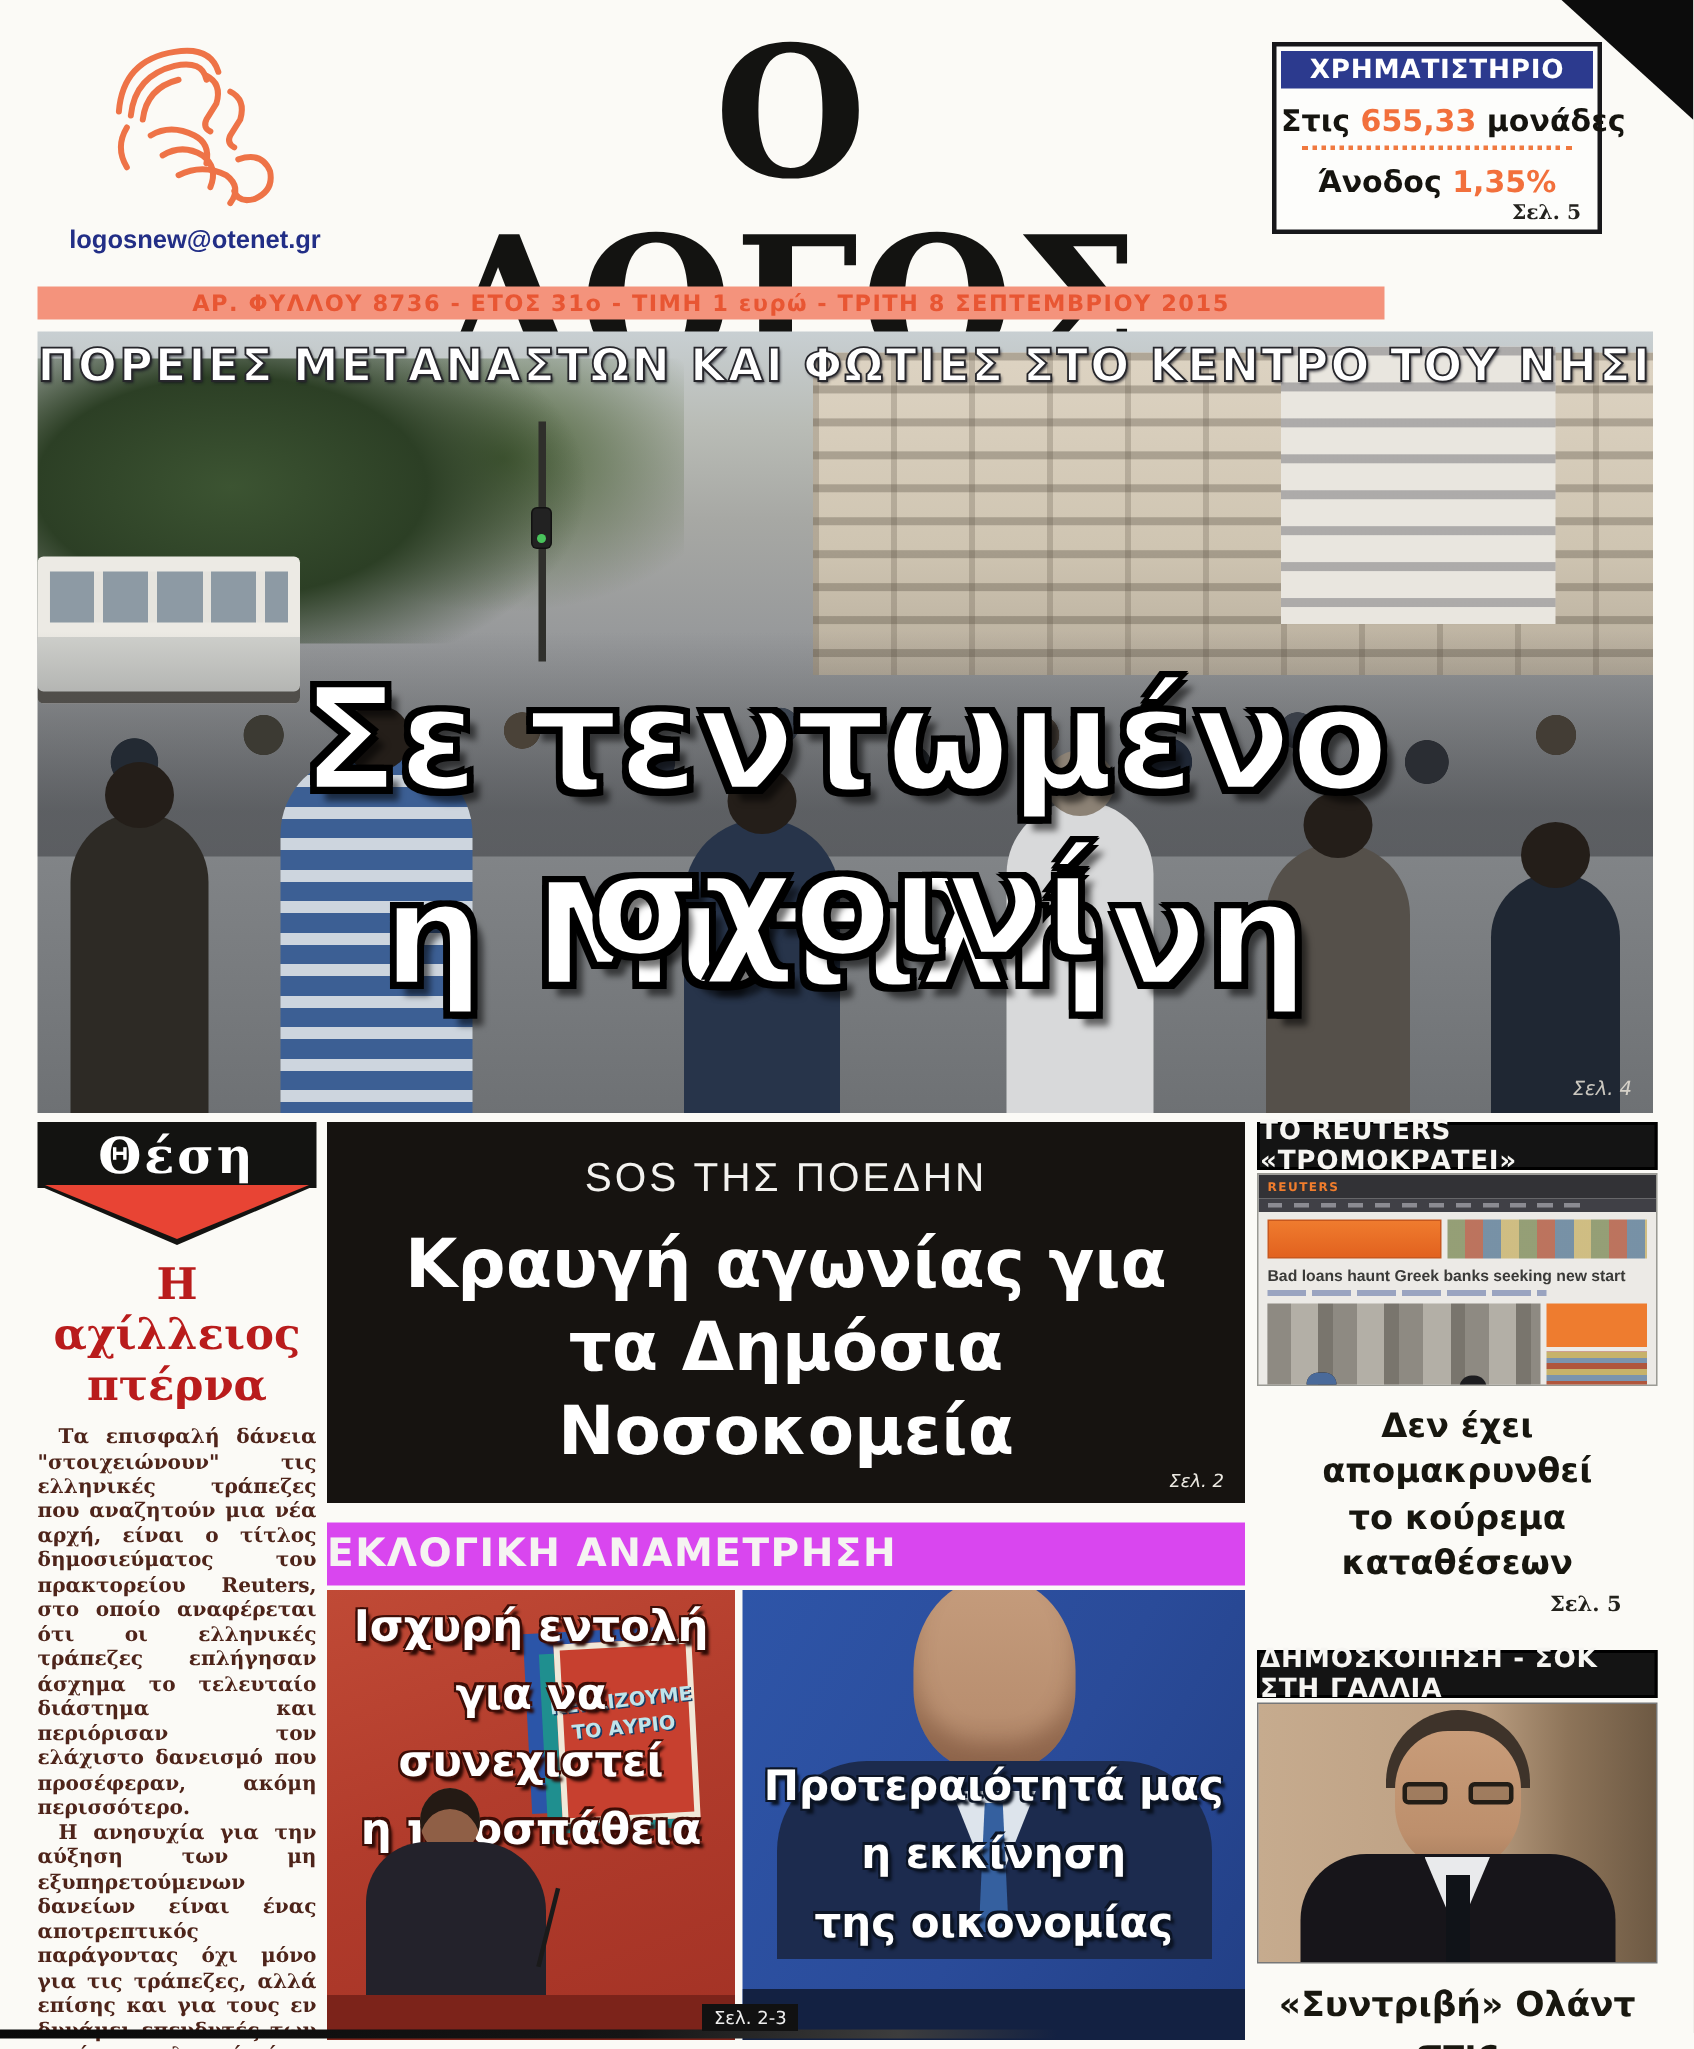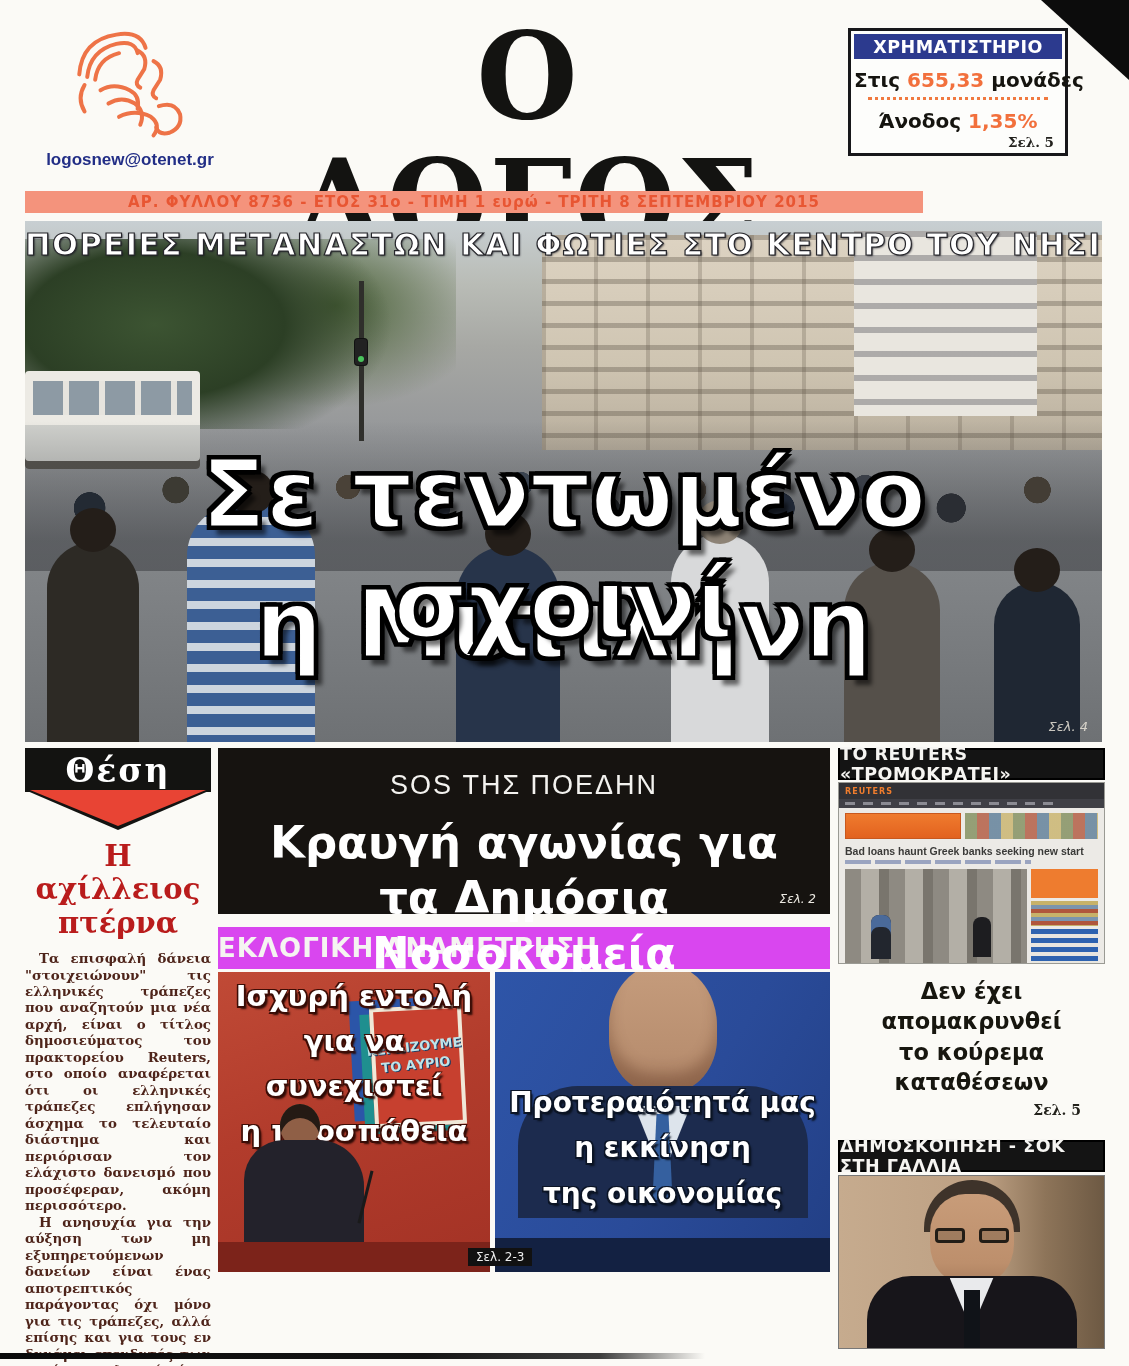--- a/index.html
+++ b/index.html
@@ -109,21 +109,21 @@
   .thesi-tri-wrap { position:relative; height:40px; }
   .thesi-tri-black { position:absolute; left:0; top:-2px; width:0; height:0;
     border-left:93px solid transparent; border-right:93px solid transparent; border-top:40px solid #131311; }
   .thesi-tri-red { position:absolute; left:5px; top:-2px; width:0; height:0;
     border-left:88px solid transparent; border-right:88px solid transparent; border-top:36px solid #e84434; }
   .edit-title { font-family:"DejaVu Serif",serif; font-weight:bold; font-size:29px;
     color:#b91c1c; text-align:center; line-height:1.15; margin:8px 0 10px; }
   .edit-body p { font-family:"DejaVu Serif",serif; font-weight:bold; font-size:13.4px;
     line-height:1.23; color:#4e241a; text-align:justify; text-indent:14px; }
   
-  .sos-box { position:relative; background:#161310; height:166px; padding-top:22px; }
+  .sos-box { position:relative; background:#161310; height:254px; padding-top:22px; }
   .sos-kicker { color:#f3f2ef; text-align:center; font-size:27px; letter-spacing:2px;
     font-family:"Liberation Sans",sans-serif; }
   .sos-headline { color:#fff; text-align:center; font-weight:bold; font-size:45px;
     line-height:1.23; margin:14px auto 0; width:560px; font-family:"DejaVu Sans",sans-serif; }
   .sos-ref { position:absolute; right:14px; bottom:8px; color:#ece9e2; font-size:12px;
     font-style:italic; }
   .election-bar { margin-top:13px; background:#d946ef; height:42px; display:flex;
     align-items:center; justify-content:flex-start; }
   .election-bar span { color:#f5f4f1; font-weight:bold; font-size:26px; letter-spacing:1px; }
   .election-photos { position:relative; margin-top:3px; height:300px; display:flex; gap:5px; }
@@ -162,21 +162,21 @@
   .mei-tie { position:absolute; left:50%; bottom:72px; transform:translateX(-50%);
     width:20px; height:86px; background:#35609f; clip-path:polygon(20% 0,80% 0,100% 100%,0 100%); }
   .mei-desk { position:absolute; left:0; bottom:0; width:100%; height:34px; background:#132142; }
   .mei-quote { position:absolute; left:0; bottom:56px; width:100%; text-align:center;
     color:#fff; font-weight:bold; font-size:28px; line-height:1.62;
     text-shadow:-1.5px -1.5px 0 #0c1526, 1.5px -1.5px 0 #0c1526, -1.5px 1.5px 0 #0c1526, 2.5px 3px 2px #0a1220; }
   
   .rt-bar { background:#141414; border:2px solid #000; height:32px; display:flex;
     align-items:center; justify-content:center; }
   .rt-bar span { color:#f6f5f2; font-weight:bold; font-size:17.5px; letter-spacing:.5px; }
-  .reuters-shot { position:relative; margin-top:2px; height:182px; border:1px solid #9a9a94;
+  .reuters-shot { position:relative; margin-top:2px; height:142px; border:1px solid #9a9a94;
     background:#eceae6; overflow:hidden; }
   .rs-top { height:16px; background:#323236; display:flex; align-items:center; padding:0 6px; }
   .rs-logo { color:#f07d2d; font-weight:bold; font-size:8px; letter-spacing:1px; }
   .rs-nav { height:9px; background:#404046;
     background-image:repeating-linear-gradient(90deg,#8b8b92 0 10px, rgba(0,0,0,0) 10px 18px);
     background-size:80% 3px; background-position:6px center; background-repeat:no-repeat; }
   .rs-bannerrow { display:flex; gap:4px; margin:5px 6px 0; height:26px; }
   .rs-ad { width:46%; background:linear-gradient(180deg,#ef7b2e,#e2621f); border:1px solid #c8581e; }
   .rs-thumbs { flex:1; background:repeating-linear-gradient(90deg,#7f8c5a 0 12px,#b0563c 12px 24px,#5a7b96 24px 36px,#c8b26a 36px 48px); opacity:.8; }
   .rs-headline { margin:6px 6px 0; font-weight:bold; font-size:10.5px; color:#3a3a38;

